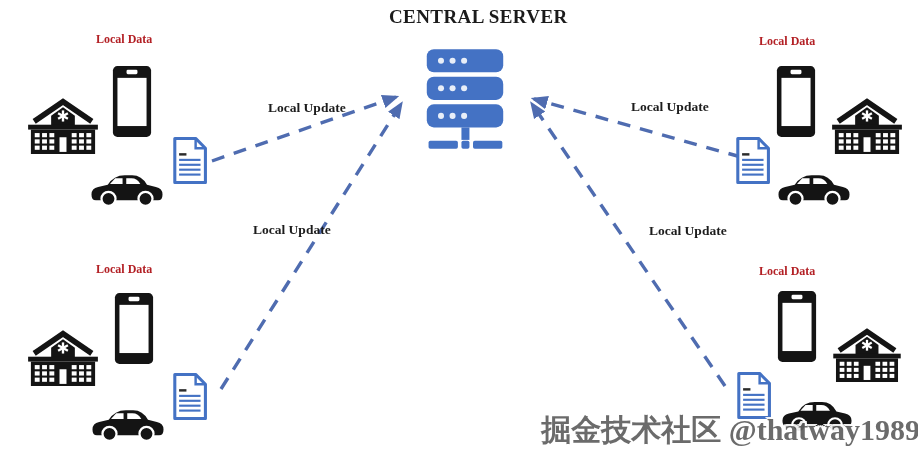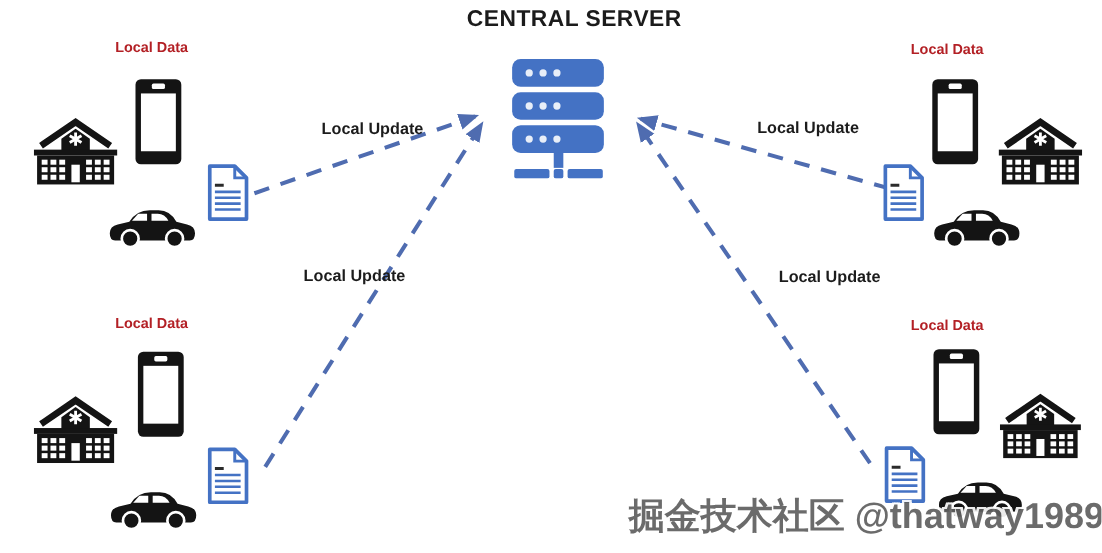--- a/index.html
+++ b/index.html
@@ -1,18 +1,18 @@
 <!DOCTYPE html>
 <html><head>
 <meta charset="utf-8">
 <style>
   html,body { margin:0; padding:0; background:#fff; }
   .stage {
     position:relative; width:918px; height:461px; background:#ffffff;
-    overflow:hidden; font-family:Liberation Sans, sans-serif;
+    overflow:hidden; font-family:Liberation Serif, serif;
   }
   .title {
     position:absolute; left:389px; top:6px;
     font-size:19px; font-weight:bold; color:#1b1b1b; letter-spacing:.4px;
     white-space:nowrap;
   }
   .node-label {
     position:absolute; font-size:12px; font-weight:bold; color:#b32025;
     white-space:nowrap;
   }

